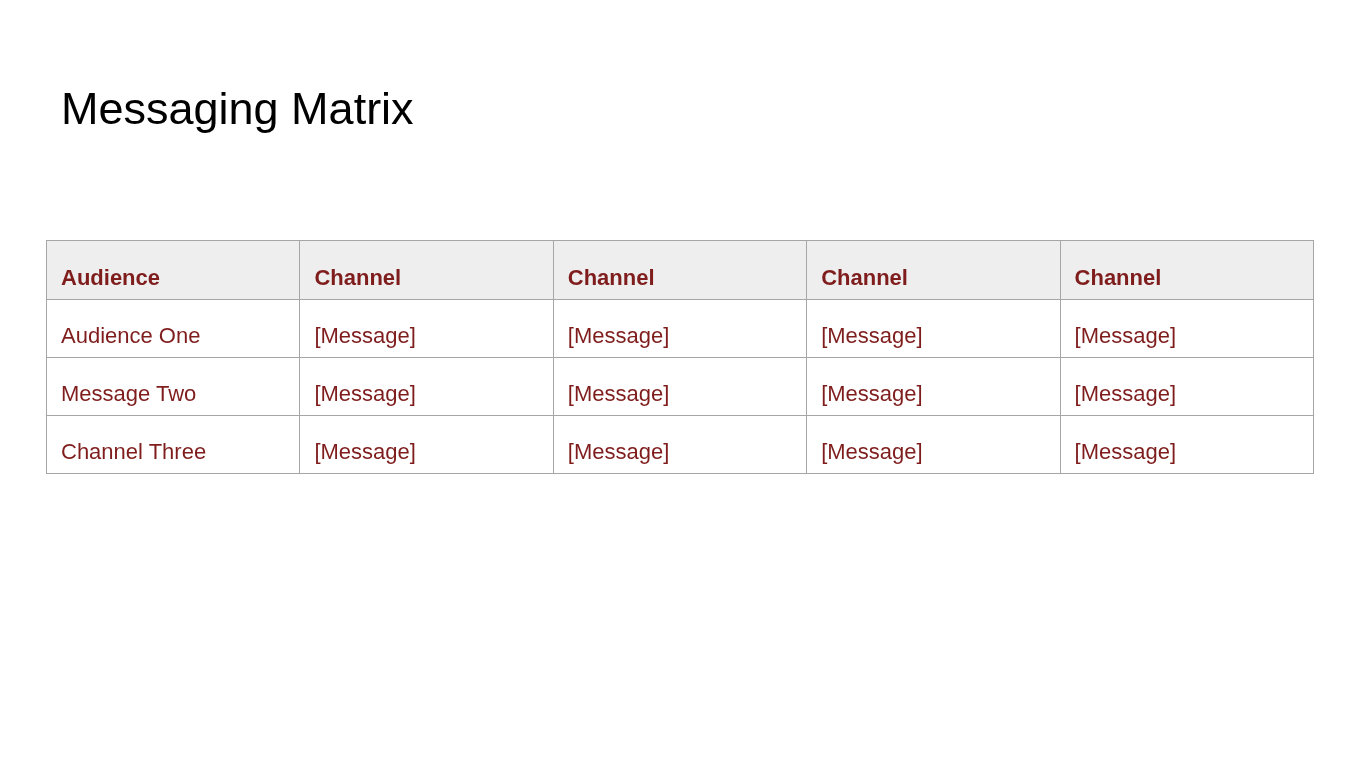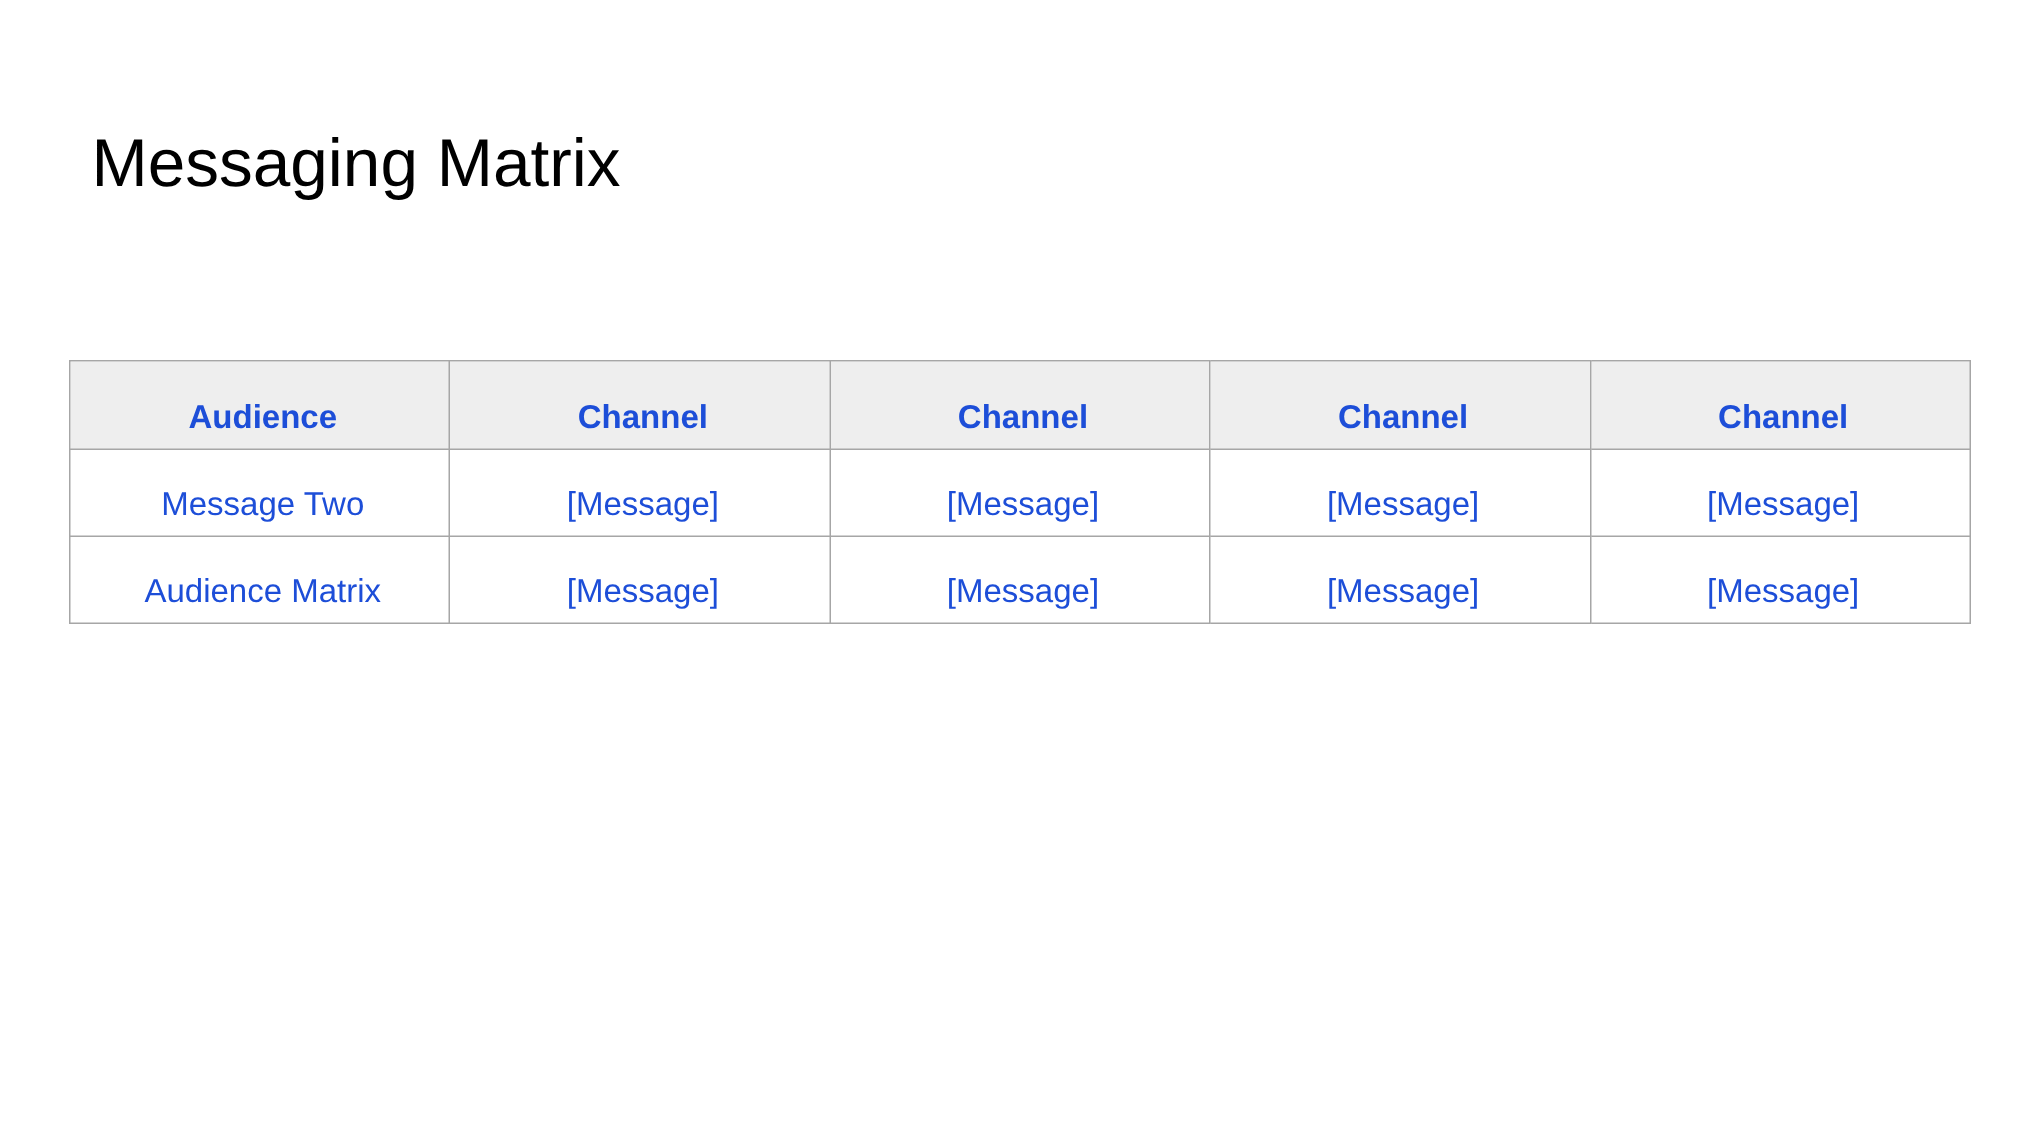--- a/index.html
+++ b/index.html
@@ -32,26 +32,26 @@
     position: absolute;
     left: 46px;
     top: 240px;
     width: 1268px;
     border-collapse: collapse;
     table-layout: fixed;
   }
   table.matrix th,
   table.matrix td {
     border: 1px solid #a6a6a6;
-    text-align: center;
+    text-align: left;
     vertical-align: middle;
     padding: 16px 10px 0 14px;
     font-size: 22px;
     line-height: 1.2;
-    color: #1d4ed8;
+    color: #7f1d1d;
     overflow: hidden;
     white-space: nowrap;
   }
   table.matrix th {
     background: #eeeeee;
     font-weight: 700;
     height: 59px;
   }
   table.matrix td {
     background: #ffffff;
@@ -71,28 +71,35 @@
       <tr>
         <th>Audience</th>
         <th>Channel</th>
         <th>Channel</th>
         <th>Channel</th>
         <th>Channel</th>
       </tr>
     </thead>
     <tbody>
       <tr>
+        <td>Audience One</td>
+        <td>[Message]</td>
+        <td>[Message]</td>
+        <td>[Message]</td>
+        <td>[Message]</td>
+      </tr>
+      <tr>
         <td>Message Two</td>
         <td>[Message]</td>
         <td>[Message]</td>
         <td>[Message]</td>
         <td>[Message]</td>
       </tr>
       <tr>
-        <td>Audience Matrix</td>
+        <td>Channel Three</td>
         <td>[Message]</td>
         <td>[Message]</td>
         <td>[Message]</td>
         <td>[Message]</td>
       </tr>
     </tbody>
   </table>
 
 </div>
 

